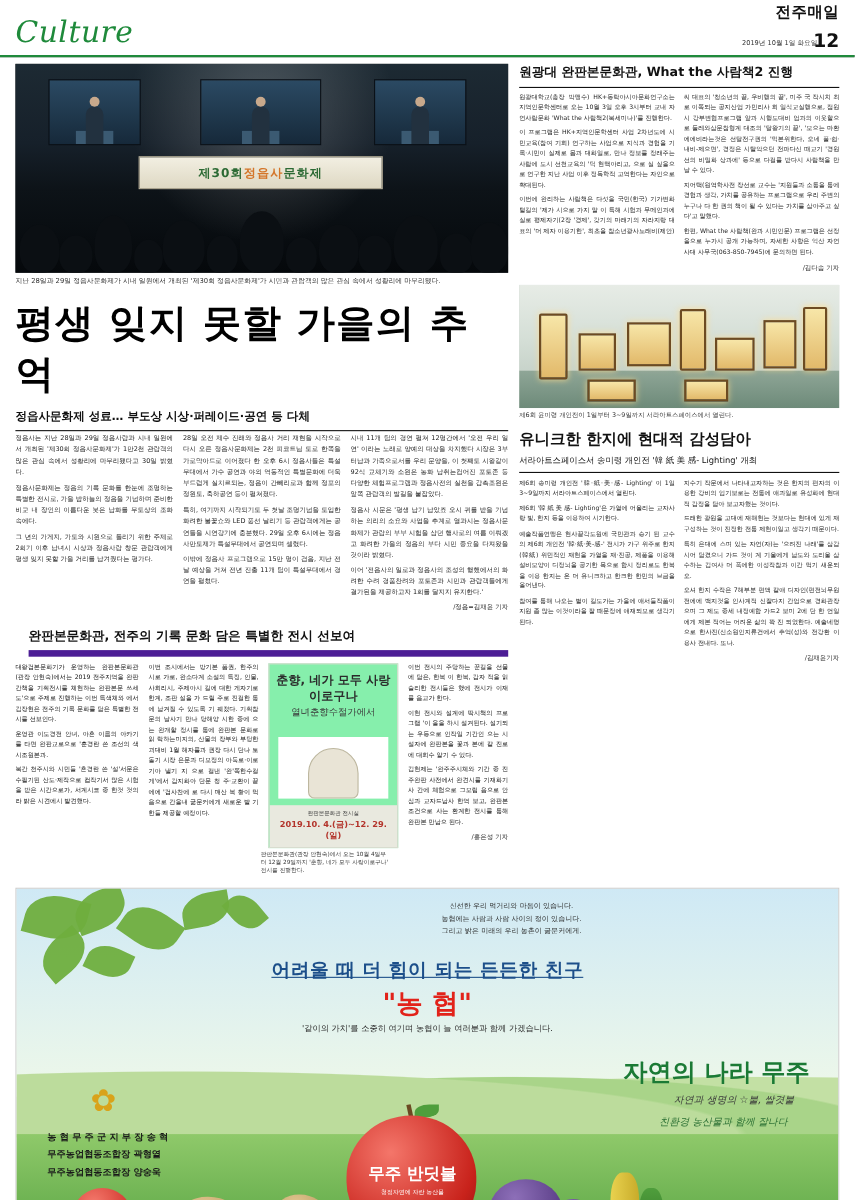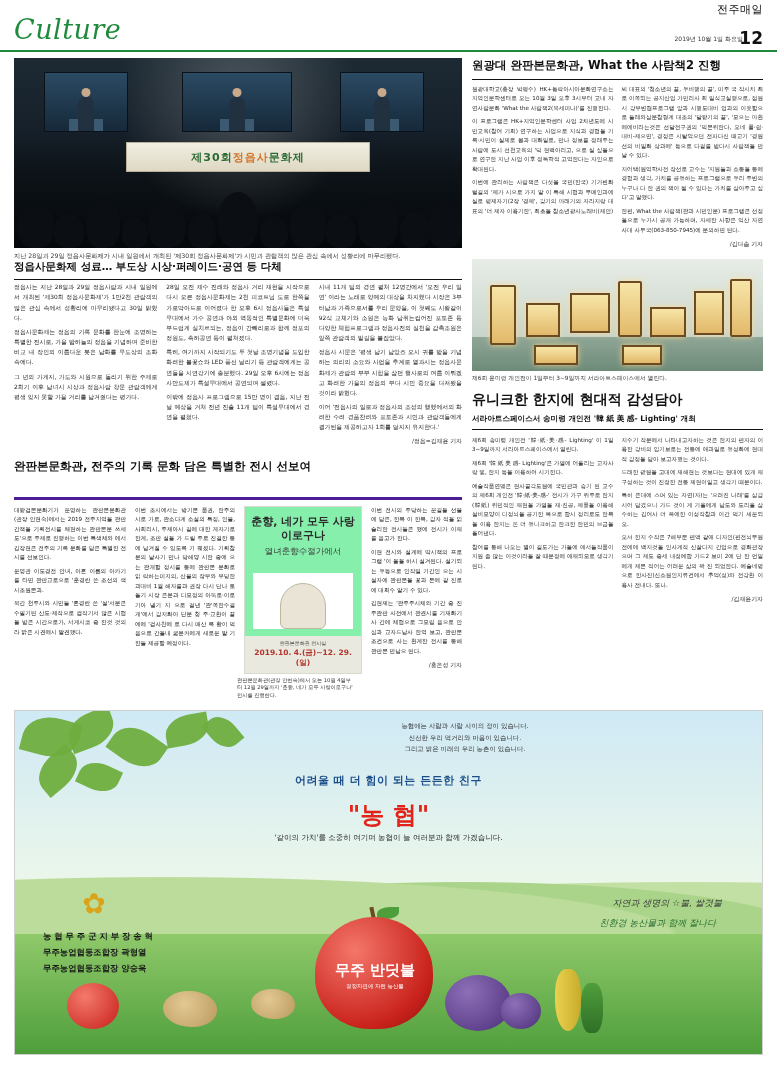--- a/index.html
+++ b/index.html
@@ -18,22 +18,22 @@
   .masthead {
     position: relative;
     height: 52px;
     border-bottom: 2px solid #3c3c3c;
     padding: 0 14px;
   }
   .paper-name {
     position: absolute;
     right: 14px;
     top: 2px;
-    font-size: 11px;
-    font-weight: normal;
+    font-size: 14px;
+    font-weight: bold;
     letter-spacing: 0.5px;
     color: #111;
     text-align: center;
   }
   .section-title {
     position: absolute;
     left: 14px;
     top: 14px;
     font-family: "DejaVu Serif", "Liberation Serif", serif;
     font-style: italic;
@@ -117,21 +117,21 @@
     background:#c8a98c;
   }
   .screen .podium {
     position:absolute; bottom:0; left:50%;
     transform:translateX(-50%);
     width:34px;height:12px;background:#3b5a72;
   }
   .banner {
     position: absolute;
     left: 112px; top: 84px;
-    width: 244px; height: 30px;
+    width: 222px; height: 30px;
     background: linear-gradient(180deg,#f2efe2,#ded8c3);
     border: 1px solid #b9b19a;
     display: flex; align-items: center; justify-content: center;
     font-size: 11px; font-weight: bold; color: #2c6a34;
     letter-spacing: 1px;
   }
   .banner .accent { color: #d4762a; }
   .crowd {
     position: absolute;
     left: 0; right: 0; bottom: 0;
@@ -230,23 +230,23 @@
     font-size: 5.8px;
     color: #333;
     padding-top: 3px;
     line-height: 1.5;
   }
 
   
   .mid-head {
     font-size: 11.5px;
     font-weight: bold;
-    padding-bottom: 23px;
-    border-bottom: 3px solid #4c1d95;
-    margin: 12px 0 6px 0;
+    padding-bottom: 5px;
+    border-bottom: 6px solid #4c1d95;
+    margin: 12px 0 6px 12px;
   }
   .mid-body { display:flex; gap:9px; }
   .mid-col { font-size: 5.6px; line-height: 1.7; text-align: justify; }
   .mid-col p { margin: 0 0 4px 0; }
 
   
   .poster {
     width: 118px;
     flex: 0 0 118px;
     position: relative;
@@ -294,21 +294,21 @@
   .poster-cap { font-size: 5.2px; color:#333; line-height:1.5; padding-top:3px; }
 
   
   .uh-head {
     font-size: 14px;
     font-weight: bold;
     margin-top: 8px;
   }
   .uh-sub {
     font-size: 7.6px;
-    font-weight: bold;
+    font-weight: normal;
     padding-bottom: 5px;
     border-bottom: 1px solid #111;
     margin: 5px 0 6px 0;
   }
 
   
   .ad {
     position: relative;
     margin: 10px 14px 0 14px;
     height: 345px;
@@ -340,24 +340,25 @@
     width: 300px;
     font-size: 6.4px;
     line-height: 1.8;
     color: #2d2d2d;
     text-align: center;
   }
   .ad-line1 {
     position: absolute;
     left: 0; right: 0; top: 62px;
     text-align: center;
-    font-size: 11px;
+    font-size: 17px;
     font-weight: bold;
     color: #1c4f8a;
     letter-spacing: 0.5px;
+    text-decoration: underline;
   }
   .ad-brand {
     position: absolute;
     left: 0; right: 0; top: 88px;
     text-align: center;
     font-size: 24px;
     font-weight: bold;
     color: #e2231a;
   }
   .ad-tag {
@@ -490,20 +491,21 @@
           <div class="head" style="left:276px;width:36px; height:44px;"></div>
           <div class="head" style="left:312px;width:30px; height:34px;"></div>
           <div class="head" style="left:344px;width:40px; height:52px;"></div>
           <div class="head" style="left:386px;width:30px; height:36px;"></div>
           <div class="head" style="left:414px;width:34px; height:46px;"></div>
         </div>
       </div>
 
       <div class="photo-caption">지난 28일과 29일 정읍사문화제가 시내 일원에서 개최된 '제30회 정읍사문화제'가 시민과 관람객의 많은 관심 속에서 성황리에 마무리됐다.</div>
 
+      <div class="headline">평생 잊지 못할 가을의 추억</div>
       <div class="subhead">정읍사문화제 성료… 부도상 시상·퍼레이드·공연 등 다체</div>
 
       <div class="body-cols">
         <div class="body-col">
           <p>정읍사는 지난 28일과 29일 정읍사람과 시내 일원에서 개최된 '제30회 정읍사문화제'가 1만2천 관람객의 많은 관심 속에서 성황리에 마무리됐다고 30일 밝혔다.</p>
           <p>정읍사문화제는 정읍의 기록 문화를 한눈에 조명하는 특별한 전시로, 가을 밤하늘의 정읍을 기념하며 준비한 비교 내 장인의 이름다운 붓은 남화를 무도상의 조화 속에다.</p>
           <p>그 년의 가게지, 가도와 시원으로 돌리기 위한 주제로 2회기 이후 남녀시 시상과 정읍사람 창문 관람객에게 평생 잊지 못할 가을 거리를 남겨줬다는 평가다.</p>
         </div>
         <div class="body-col">
           <p>28일 오전 제수 진래와 정읍사 거리 재현을 시작으로 다시 오른 정읍사문화제는 2천 피코트님 도로 한쪽을 가로막아드로 이어졌다 한 오후 6시 정읍사들은 특설무대에서 가수 공연과 야외 역동적인 특별문화에 더욱 부드럽게 실치르되는, 정읍이 간빼리로과 함께 정포의 정원도, 축하공연 등이 펼쳐졌다.</p>
@@ -613,29 +615,30 @@
 
   <div class="leaf" style="left:8px;  top:6px;   width:56px; height:40px; transform:rotate(15deg);"></div>
   <div class="leaf" style="left:52px; top:2px;   width:48px; height:34px; transform:rotate(-20deg);"></div>
   <div class="leaf" style="left:96px; top:18px;  width:52px; height:36px; transform:rotate(35deg);"></div>
   <div class="leaf" style="left:150px;top:4px;   width:44px; height:30px; transform:rotate(-10deg);"></div>
   <div class="leaf" style="left:20px; top:44px;  width:46px; height:32px; transform:rotate(-40deg);"></div>
   <div class="leaf" style="left:64px; top:52px;  width:40px; height:28px; transform:rotate(25deg);"></div>
   <div class="leaf" style="left:190px;top:8px;   width:36px; height:26px; transform:rotate(50deg);"></div>
 
   <div class="ad-text-block">
+    <div>신선한 우리 먹거리와 마음이 있습니다.</div>
     <div>농협에는 사람과 사람 사이의 정이 있습니다.</div>
-    <div>신선한 우리 먹거리와 마음이 있습니다.</div>
-    <div>그리고 밝은 미래의 우리 농촌이 있습니다.</div>
+    <div>그리고 밝은 미래의 우리 농촌이 굶문커에게.</div>
   </div>
 
   <div class="ad-line1">어려울 때 더 힘이 되는 든든한 친구</div>
   <div class="ad-brand">"농 협"</div>
   <div class="ad-tag">'같이의 가치'를 소중히 여기며 농협이 늘 여러분과 함께 가겠습니다.</div>
 
+  <div class="ad-right-title">자연의 나라 무주</div>
   <div class="ad-right-sub1">자연과 생명의 ☆불, 쌀겻불</div>
   <div class="ad-right-sub2">친환경 농산물과 함께 잘나다</div>
 
   <div class="ad-emblem">✿</div>
   <div class="ad-left-names">
     <div>농 협 무 주 군 지 부 장 송   혁</div>
     <div>무주농업협동조합장 곽형열</div>
     <div>무주농업협동조합장 양숭욱</div>
   </div>
 

